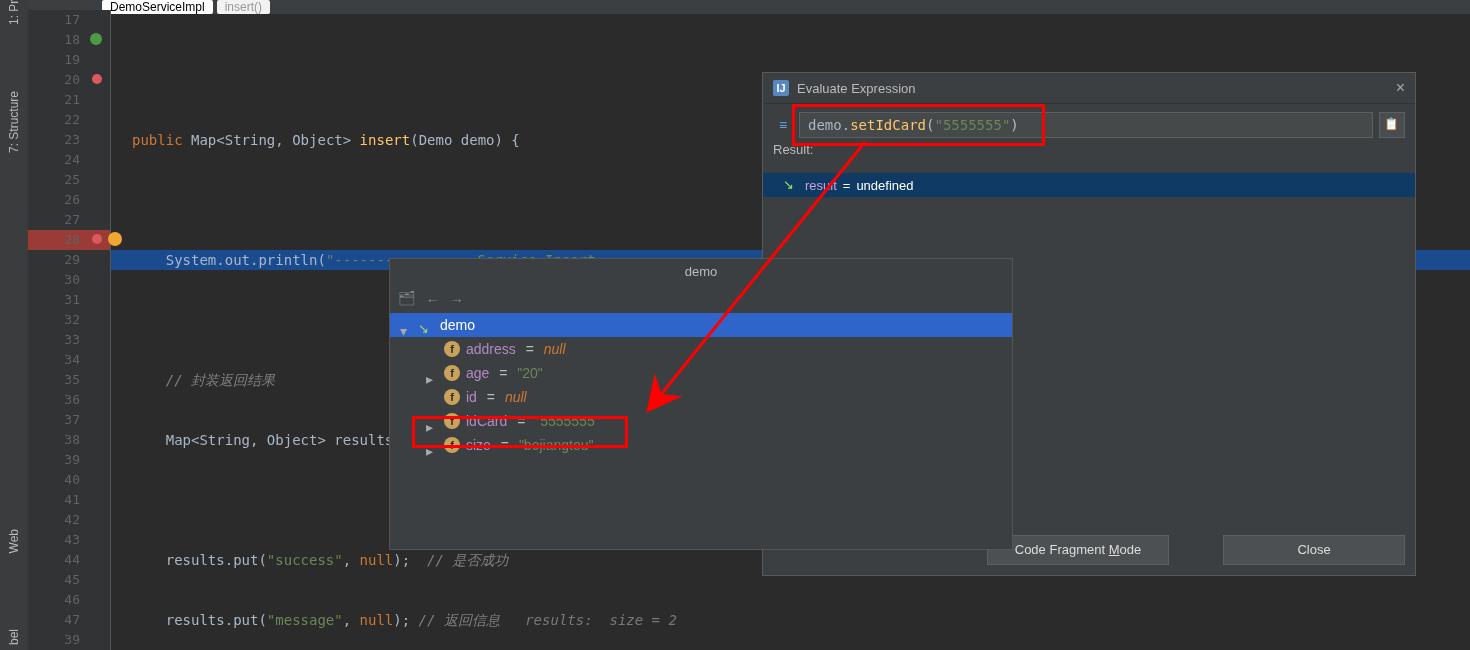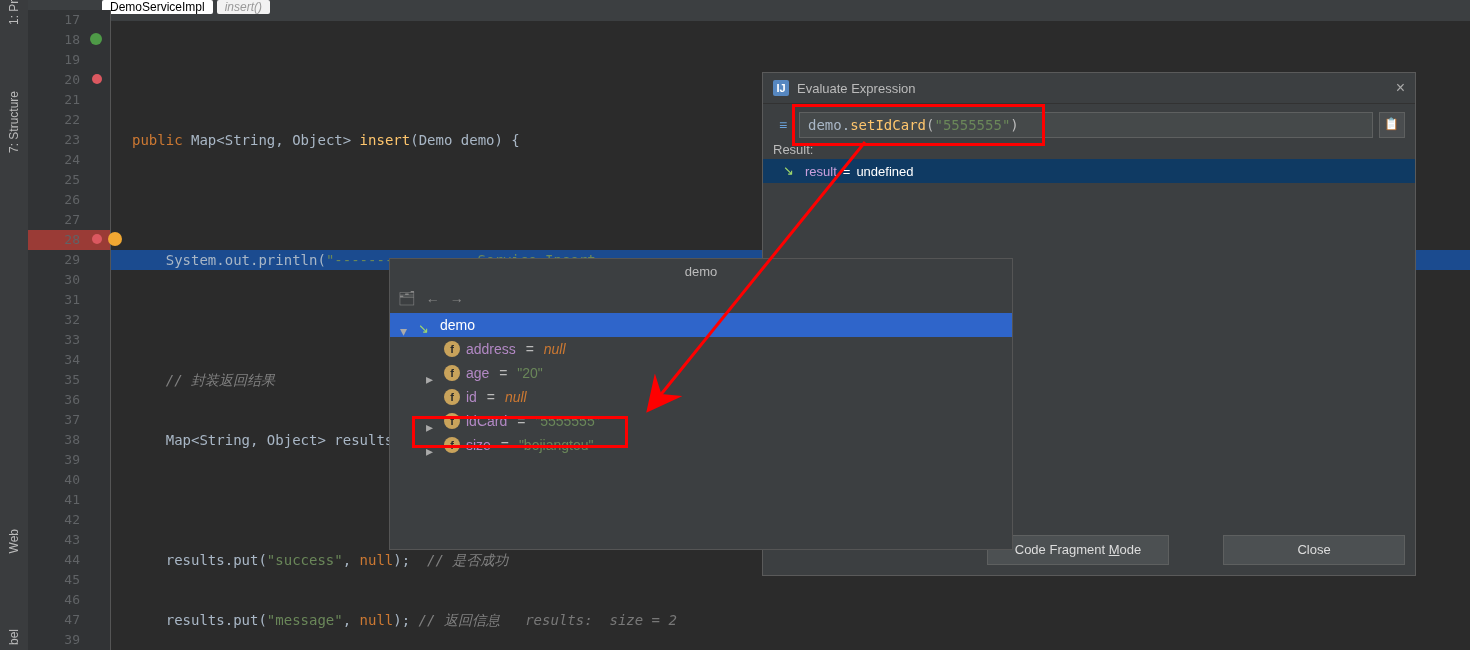--- a/index.html
+++ b/index.html
@@ -40,26 +40,26 @@
     position:absolute;left:0;top:0;bottom:0;width:28px;background:#3a3c3e;
     border-right:1px solid #2a2a2a;display:flex;flex-direction:column;align-items:center;
     font-family:"Segoe UI",Arial,sans-serif;font-size:12px;color:#bbb;gap:60px;
   }
   .side-label{
     writing-mode:vertical-rl;transform:rotate(180deg);white-space:nowrap;padding:3px 0;
   }
 
   
   .crumb-bar{
-    position:absolute;left:28px;top:0;right:0;height:21px;background:#3c3f41;
+    position:absolute;left:28px;top:0;right:0;height:14px;background:#3c3f41;
     display:flex;align-items:flex-start;padding-left:74px;color:#888;font-size:12px;
     font-family:"Segoe UI",Arial,sans-serif;
   }
   .crumb{background:#fff;color:#000;padding:0 8px;border-radius:2px;height:14px;line-height:14px;margin-right:4px;}
-  .crumb.dim{background:#f2f2f2;color:#999;font-style:italic;}
+  .crumb.dim{background:#f2f2f2;color:#999;}
 
   
   .editor-area{
     position:absolute;left:28px;top:10px;right:0;bottom:0;display:flex;
   }
   .gutter{
     background:var(--gutter-bg);width:82px;flex:none;color:#606366;text-align:right;
     line-height:20px;font-size:13px;position:relative;
   }
   .gutter .line{height:20px;padding-right:30px;position:relative;}
@@ -122,21 +122,21 @@
   .expr-row{display:flex;align-items:center;gap:6px;margin-bottom:4px;}
   .expr-input{
     flex:1;background:#45494a;border:1px solid #5e6060;height:24px;color:#bbb;
     padding:0 8px;font-family:Consolas,monospace;font-size:14px;line-height:24px;
     white-space:pre;overflow:hidden;
   }
   .expr-input .m{color:#ffc66d;margin-top:47px;}
   .expr-input .s{color:#6a8759;}
   .history-btn{width:24px;height:24px;background:#4a4d4f;border:1px solid #5e6060;color:#aaa;text-align:center;line-height:22px;font-size:12px;}
   .hint-row{text-align:right;color:#808080;font-size:12px;padding-bottom:8px;}
-  .result-label{color:#bbb;font-size:13px;margin-bottom:2px;}
+  .result-label{color:#bbb;font-size:13px;margin-bottom:16px;}
   .result-area{
     flex:1;background:#3c3f41;border:none;margin:0 -10px;
   }
   .result-row{
     height:24px;background:#0f3a63;display:flex;align-items:center;padding-left:20px;gap:6px;
     color:#fff;font-size:13px;
   }
   .eval-buttons{
     display:flex;justify-content:flex-end;gap:10px;padding:10px;
   }

